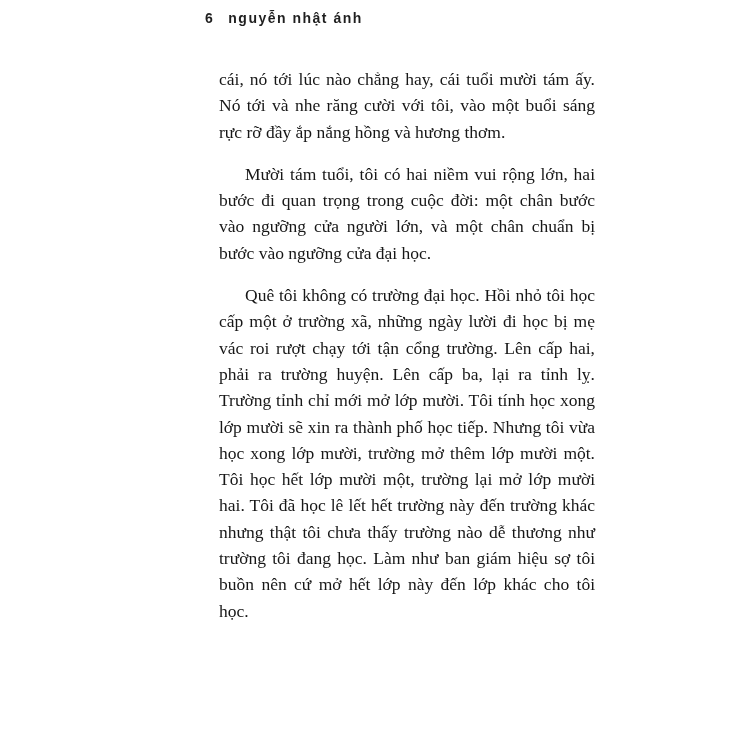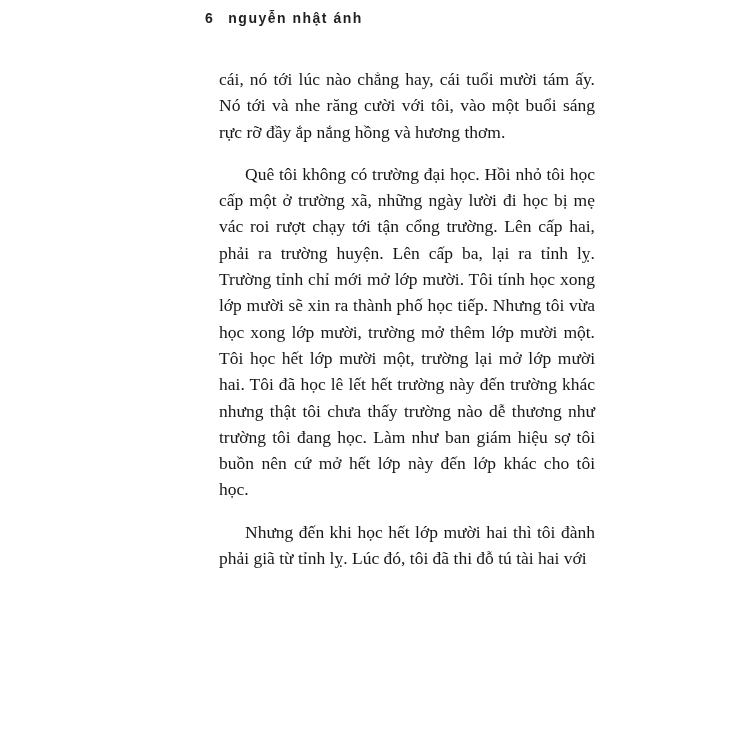--- a/index.html
+++ b/index.html
@@ -52,17 +52,17 @@
 <body>
 
 <div class="book-page">
 
   <div class="running-header">
     <span class="page-number">6</span><span class="running-title">nguyễn nhật ánh</span>
   </div>
 
   <div class="text-block">
     <p class="continuation">cái, nó tới lúc nào chẳng hay, cái tuổi mười tám ấy. Nó tới và nhe răng cười với tôi, vào một buổi sáng rực rỡ đầy ắp nắng hồng và hương thơm.</p>
+    <p>Mười tám tuổi, tôi có hai niềm vui rộng lớn, hai bước đi quan trọng trong cuộc đời: một chân bước vào ngưỡng cửa người lớn, và một chân chuẩn bị bước vào ngưỡng cửa đại học.</p>
     <p>Quê tôi không có trường đại học. Hồi nhỏ tôi học cấp một ở trường xã, những ngày lười đi học bị mẹ vác roi rượt chạy tới tận cổng trường. Lên cấp hai, phải ra trường huyện. Lên cấp ba, lại ra tỉnh lỵ. Trường tỉnh chỉ mới mở lớp mười. Tôi tính học xong lớp mười sẽ xin ra thành phố học tiếp. Nhưng tôi vừa học xong lớp mười, trường mở thêm lớp mười một. Tôi học hết lớp mười một, trường lại mở lớp mười hai. Tôi đã học lê lết hết trường này đến trường khác nhưng thật tôi chưa thấy trường nào dễ thương như trường tôi đang học. Làm như ban giám hiệu sợ tôi buồn nên cứ mở hết lớp này đến lớp khác cho tôi học.</p>
-    <p>Nhưng đến khi học hết lớp mười hai thì tôi đành phải giã từ tỉnh lỵ. Lúc đó, tôi đã thi đỗ tú tài hai với</p>
   </div>
 
 </div>
 
 </body></html>

